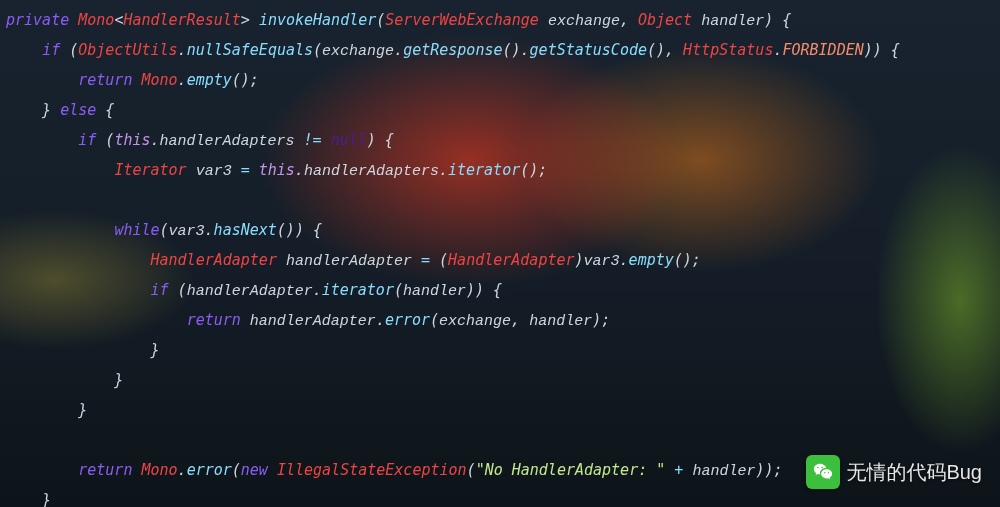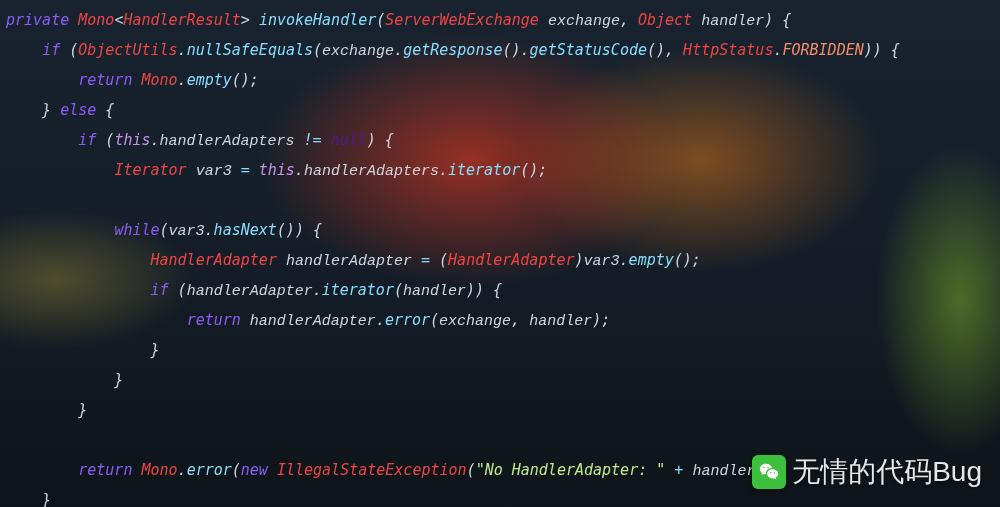--- a/index.html
+++ b/index.html
@@ -17,21 +17,21 @@
   .typ{color:#ef4444;}        
   .mth{color:#89ddff;margin-top:45px;}        
   .id{color:#d0d6de;font-family:Liberation Mono, monospace;}         
   .cst{color:#f78c6c;}        
   .op{color:#89ddff;}         
   .pn{color:#cdd6e0;}         
   .nl{color:#4c1d95;}         
   .th{color:#c792ea;font-style:italic;} 
   .str{color:#c3e88d;}        
   .watermark{position:absolute;right:18px;bottom:18px;display:flex;align-items:center;gap:6px;
-    font-style:normal;font-family:"PingFang SC","Microsoft YaHei",sans-serif;font-size:28px;
+    font-style:normal;font-family:"PingFang SC","Microsoft YaHei",sans-serif;font-size:20px;
     color:#e6e6e6;text-shadow:0 1px 3px rgba(0,0,0,.6);}
   .wm-icon{width:34px;height:34px;border-radius:6px;background:#3cbf3c;display:flex;
     align-items:center;justify-content:center;box-shadow:0 1px 4px rgba(0,0,0,.5);}
   .wm-icon svg{width:22px;height:22px;fill:#fff;}
 </style>
 </head>
 <body>
 
 <pre><code id="code-root"><span class="kw">private </span><span class="typ">Mono</span><span class="pn">&lt;</span><span class="typ">HandlerResult</span><span class="pn">&gt; </span><span class="mth">invokeHandler</span><span class="pn">(</span><span class="typ">ServerWebExchange </span><span class="id">exchange</span><span class="pn">, </span><span class="typ">Object </span><span class="id">handler</span><span class="pn">) {</span>
 <span class="pn">    </span><span class="kw">if </span><span class="pn">(</span><span class="typ">ObjectUtils</span><span class="pn">.</span><span class="mth">nullSafeEquals</span><span class="pn">(</span><span class="id">exchange</span><span class="pn">.</span><span class="mth">getResponse</span><span class="pn">().</span><span class="mth">getStatusCode</span><span class="pn">(), </span><span class="typ">HttpStatus</span><span class="pn">.</span><span class="cst">FORBIDDEN</span><span class="pn">)) {</span>

